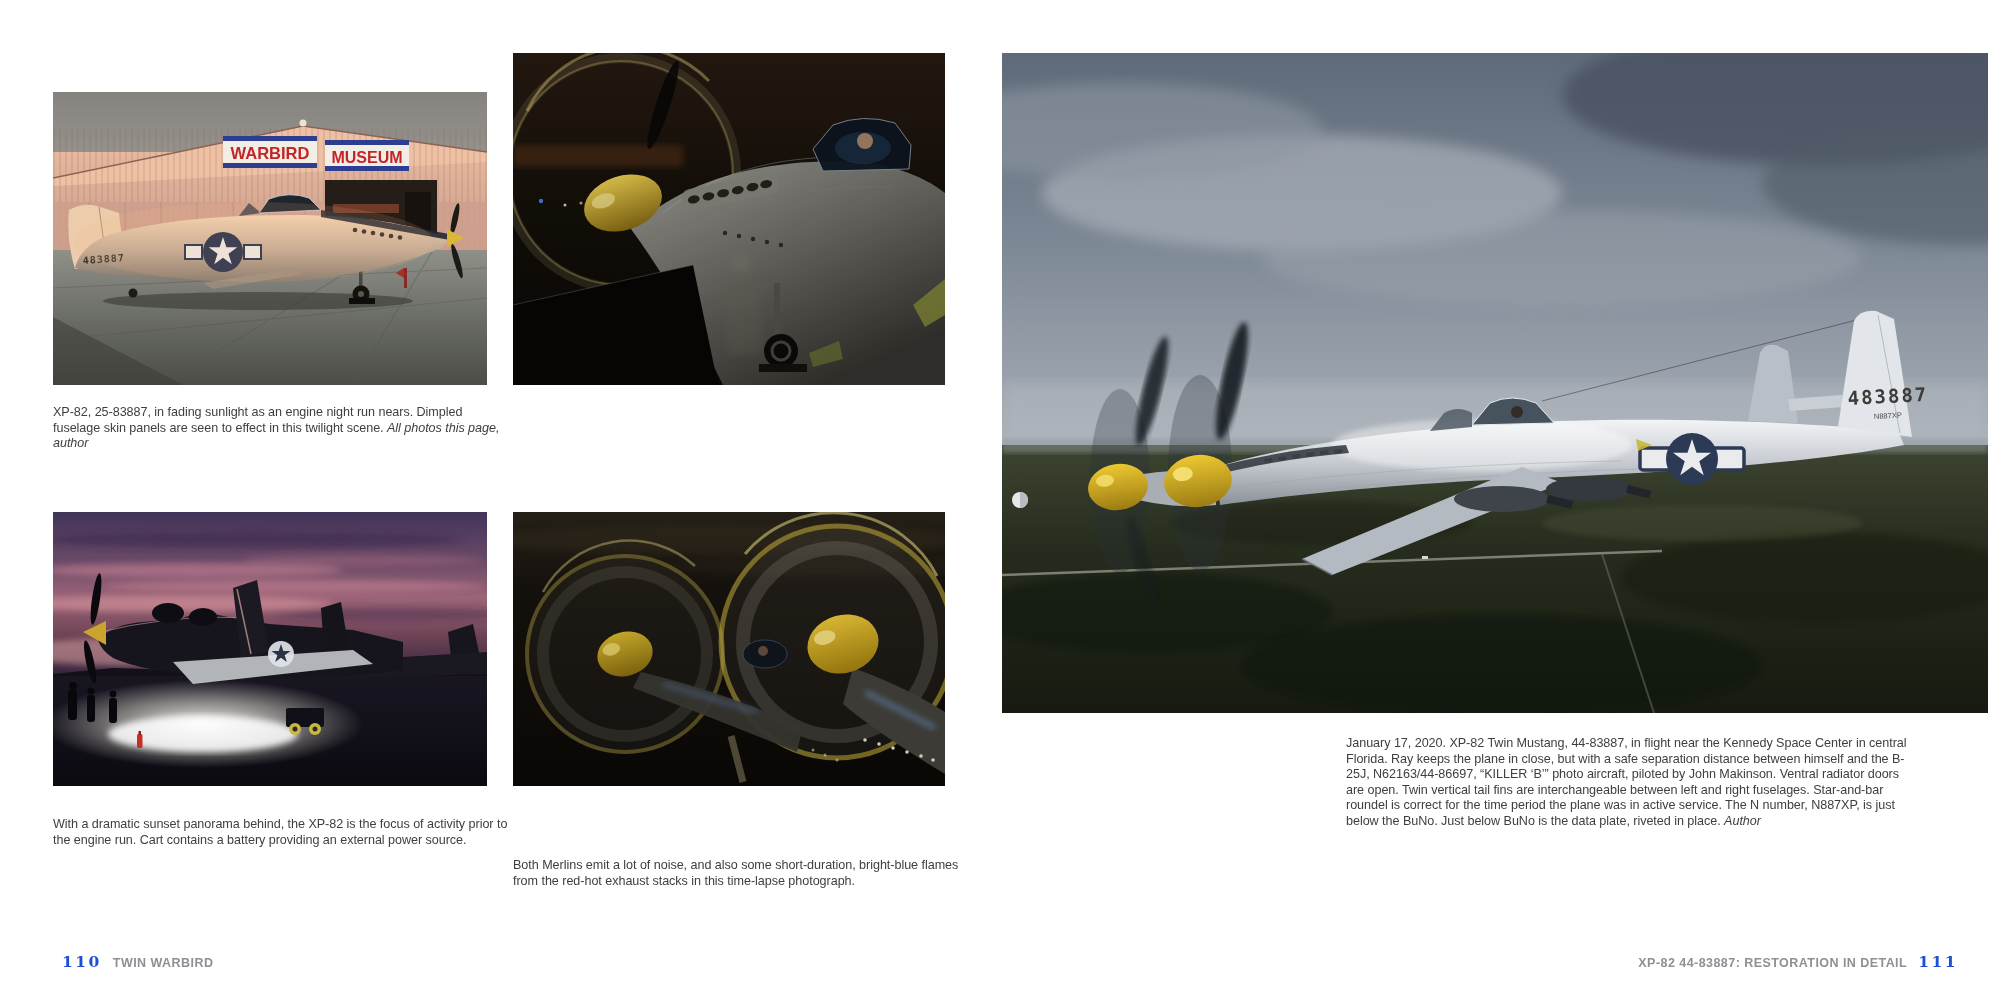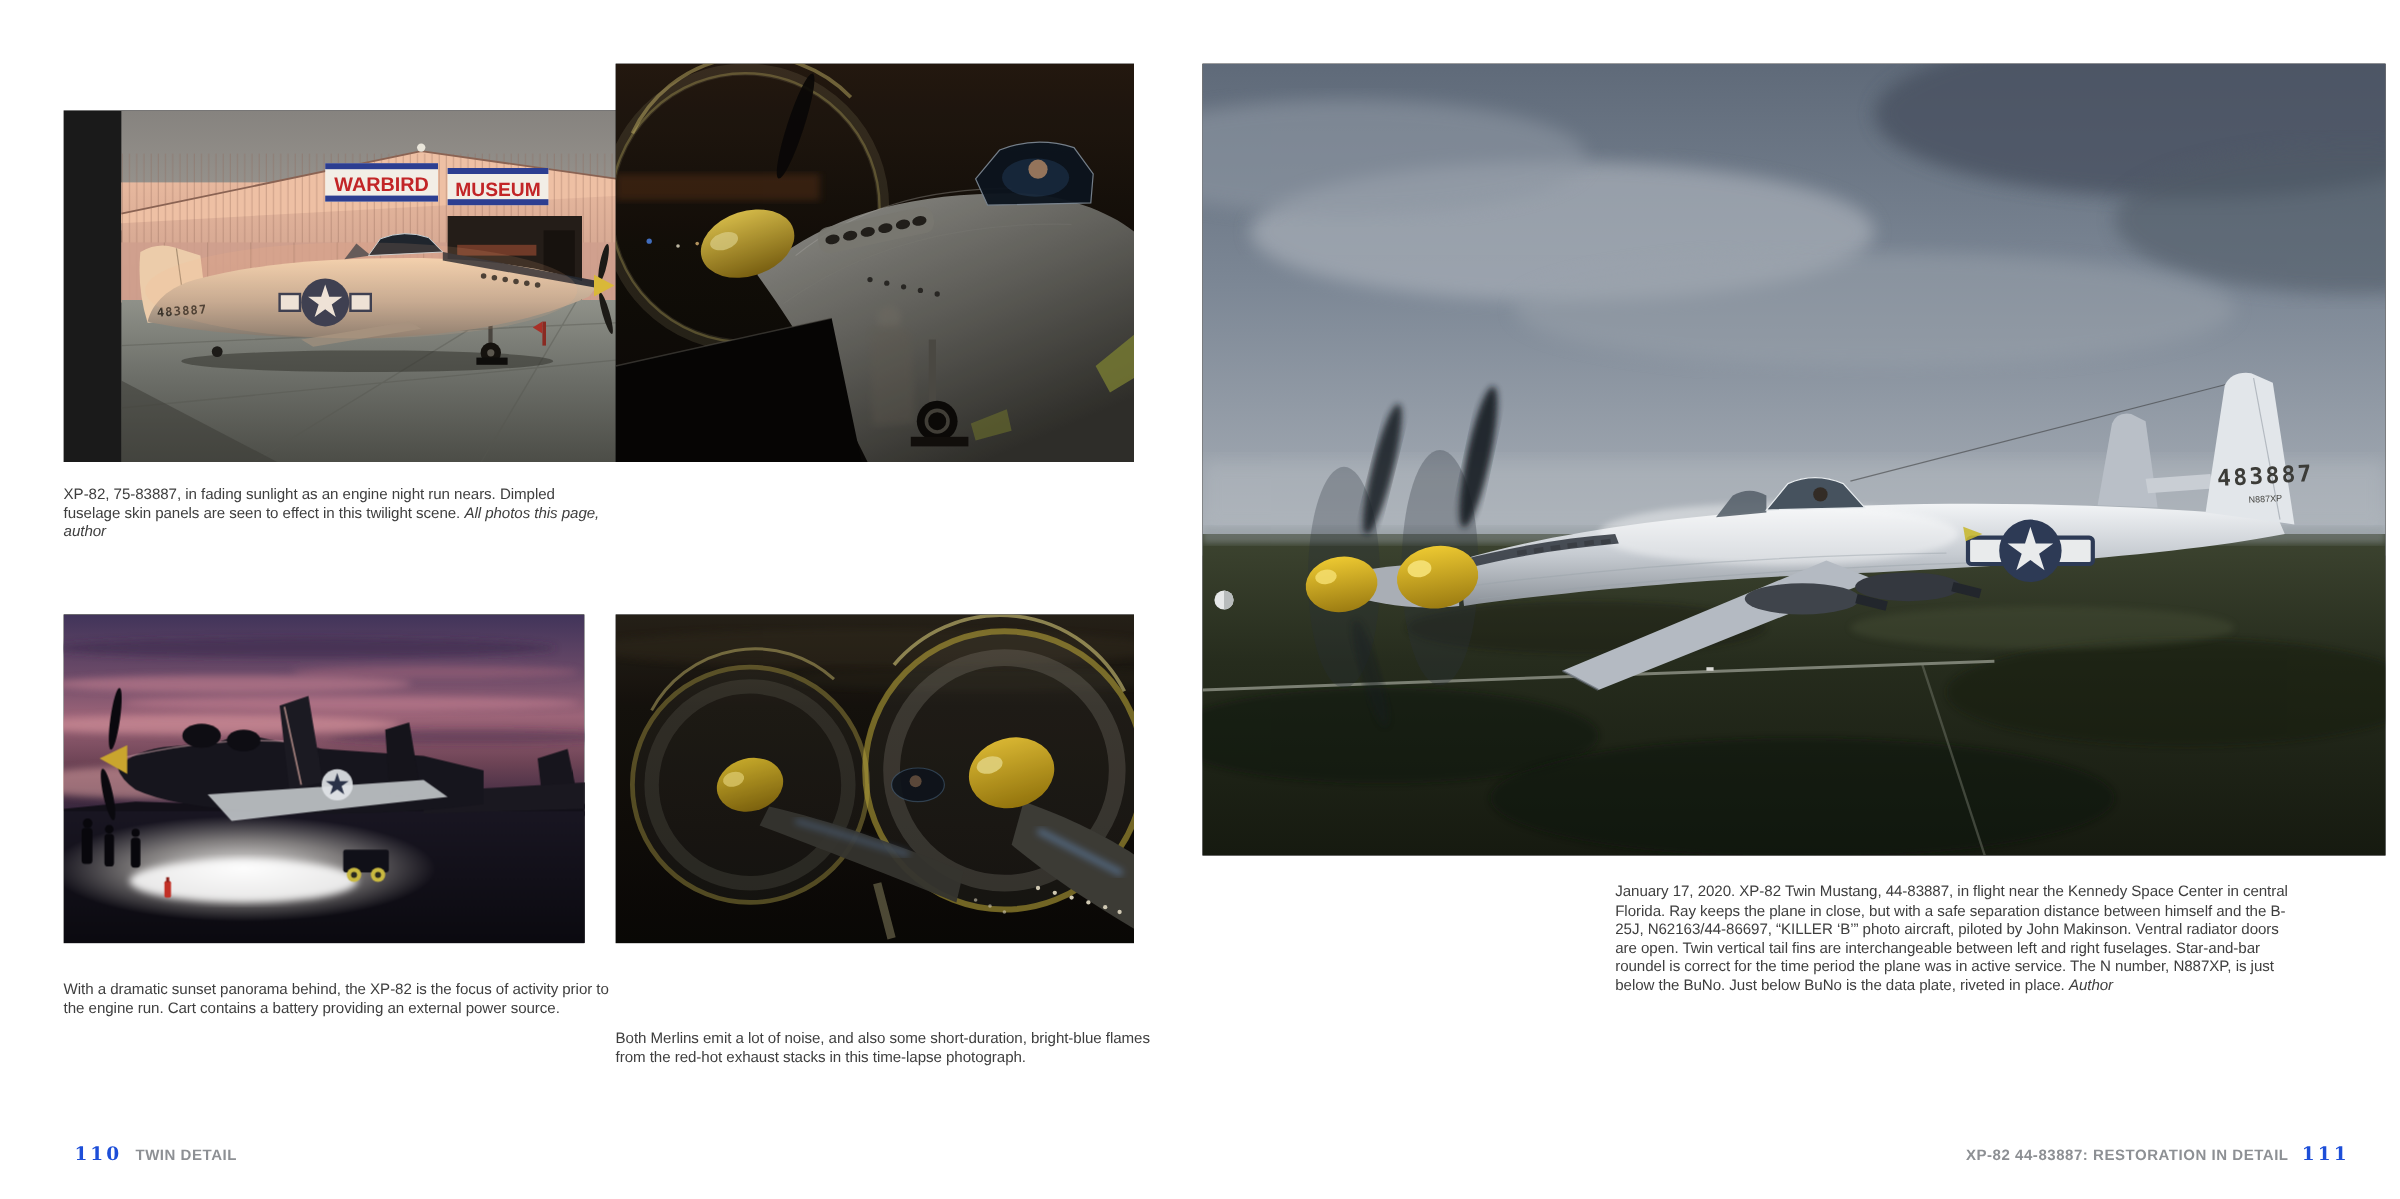--- a/index.html
+++ b/index.html
@@ -16,21 +16,21 @@
   .foottitle{font-size:12.5px;font-weight:bold;color:#8d9094;letter-spacing:0.45px;}
   .fr{right:42px;} .fl{left:62px;}
 </style>
 </head>
 <body>
 
 <div class="spread">
 
   <div class="page page-left">
 
-    <figure class="photo" style="left:53px;top:92px;width:434px;height:293px;margin:0;padding-left:48px;">
+    <figure class="photo" style="left:53px;top:92px;width:434px;height:293px;margin:0;">
       <svg viewBox="0 0 434 293">
         <defs>
           <linearGradient id="p1sky" x1="0" y1="0" x2="0" y2="1">
             <stop offset="0" stop-color="#86837f"></stop>
               <stop offset="1" stop-color="#9f9a93"></stop>
           </linearGradient>
           <linearGradient id="p1wall" x1="0" y1="0" x2="0" y2="1">
             <stop offset="0" stop-color="#e7b89e"></stop>
               <stop offset="1" stop-color="#c99c8a"></stop>
           </linearGradient>
@@ -107,21 +107,21 @@
           <ellipse cx="402" cy="127" rx="3" ry="16" transform="rotate(12 402 127)" fill="#1c1a16"></ellipse>
           <ellipse cx="404" cy="169" rx="3" ry="18" transform="rotate(-16 404 169)" fill="#1c1a16"></ellipse>
           <path d="M394,137 L411,146 L394,155 Z" fill="#d9b838"></path>
           <rect x="351" y="176" width="3" height="20" fill="#8a2a22"></rect>
           <polygon points="351,176 343,181 351,186" fill="#a83028"></polygon>
           <ellipse cx="200" cy="150" rx="180" ry="40" fill="#ffb98a" opacity="0.13"></ellipse>
         </g>
       </svg>
     </figure>
     <div class="caption" style="left:53px;top:405px;width:448px;">
-      <span>XP-82, 75-83887, in fading sunlight as an engine night run nears. Dimpled fuselage skin panels are seen to effect in this twilight scene. </span><span class="credit">All photos this page, author</span>
+      <span>XP-82, 25-83887, in fading sunlight as an engine night run nears. Dimpled fuselage skin panels are seen to effect in this twilight scene. </span><span class="credit">All photos this page, author</span>
     </div>
 
     <figure class="photo" style="left:513px;top:53px;width:432px;height:332px;margin:0;">
       <svg viewBox="0 0 432 332">
         <defs>
           <linearGradient id="p2bg" x1="0" y1="0" x2="0" y2="1">
             <stop offset="0" stop-color="#281c12"></stop>
               <stop offset="0.45" stop-color="#15100a"></stop>
             <stop offset="1" stop-color="#0b0907"></stop>
           </linearGradient>
@@ -349,21 +349,21 @@
         <path d="M218,224 L230,270" stroke="#b0a87c" stroke-width="7" opacity="0.45"></path>
         <rect width="432" height="274" fill="#000000" opacity="0.1"></rect>
       </svg>
     </figure>
     <div class="caption" style="left:513px;top:858px;width:448px;">
       <span>Both Merlins emit a lot of noise, and also some short-duration, bright-blue flames from the red-hot exhaust stacks in this time-lapse photograph.</span>
     </div>
 
     <div class="footer fl">
       <span class="pagenum">110</span>
-      <span class="foottitle">TWIN DETAIL</span>
+      <span class="foottitle">TWIN WARBIRD</span>
     </div>
   </div>
 
   <div class="page page-right">
 
     <figure class="photo" style="left:2px;top:53px;width:986px;height:660px;margin:0;">
       <svg viewBox="0 0 986 660">
         <defs>
           <linearGradient id="p5sky" x1="0" y1="0" x2="0" y2="1">
             <stop offset="0" stop-color="#5f6a79"></stop>

